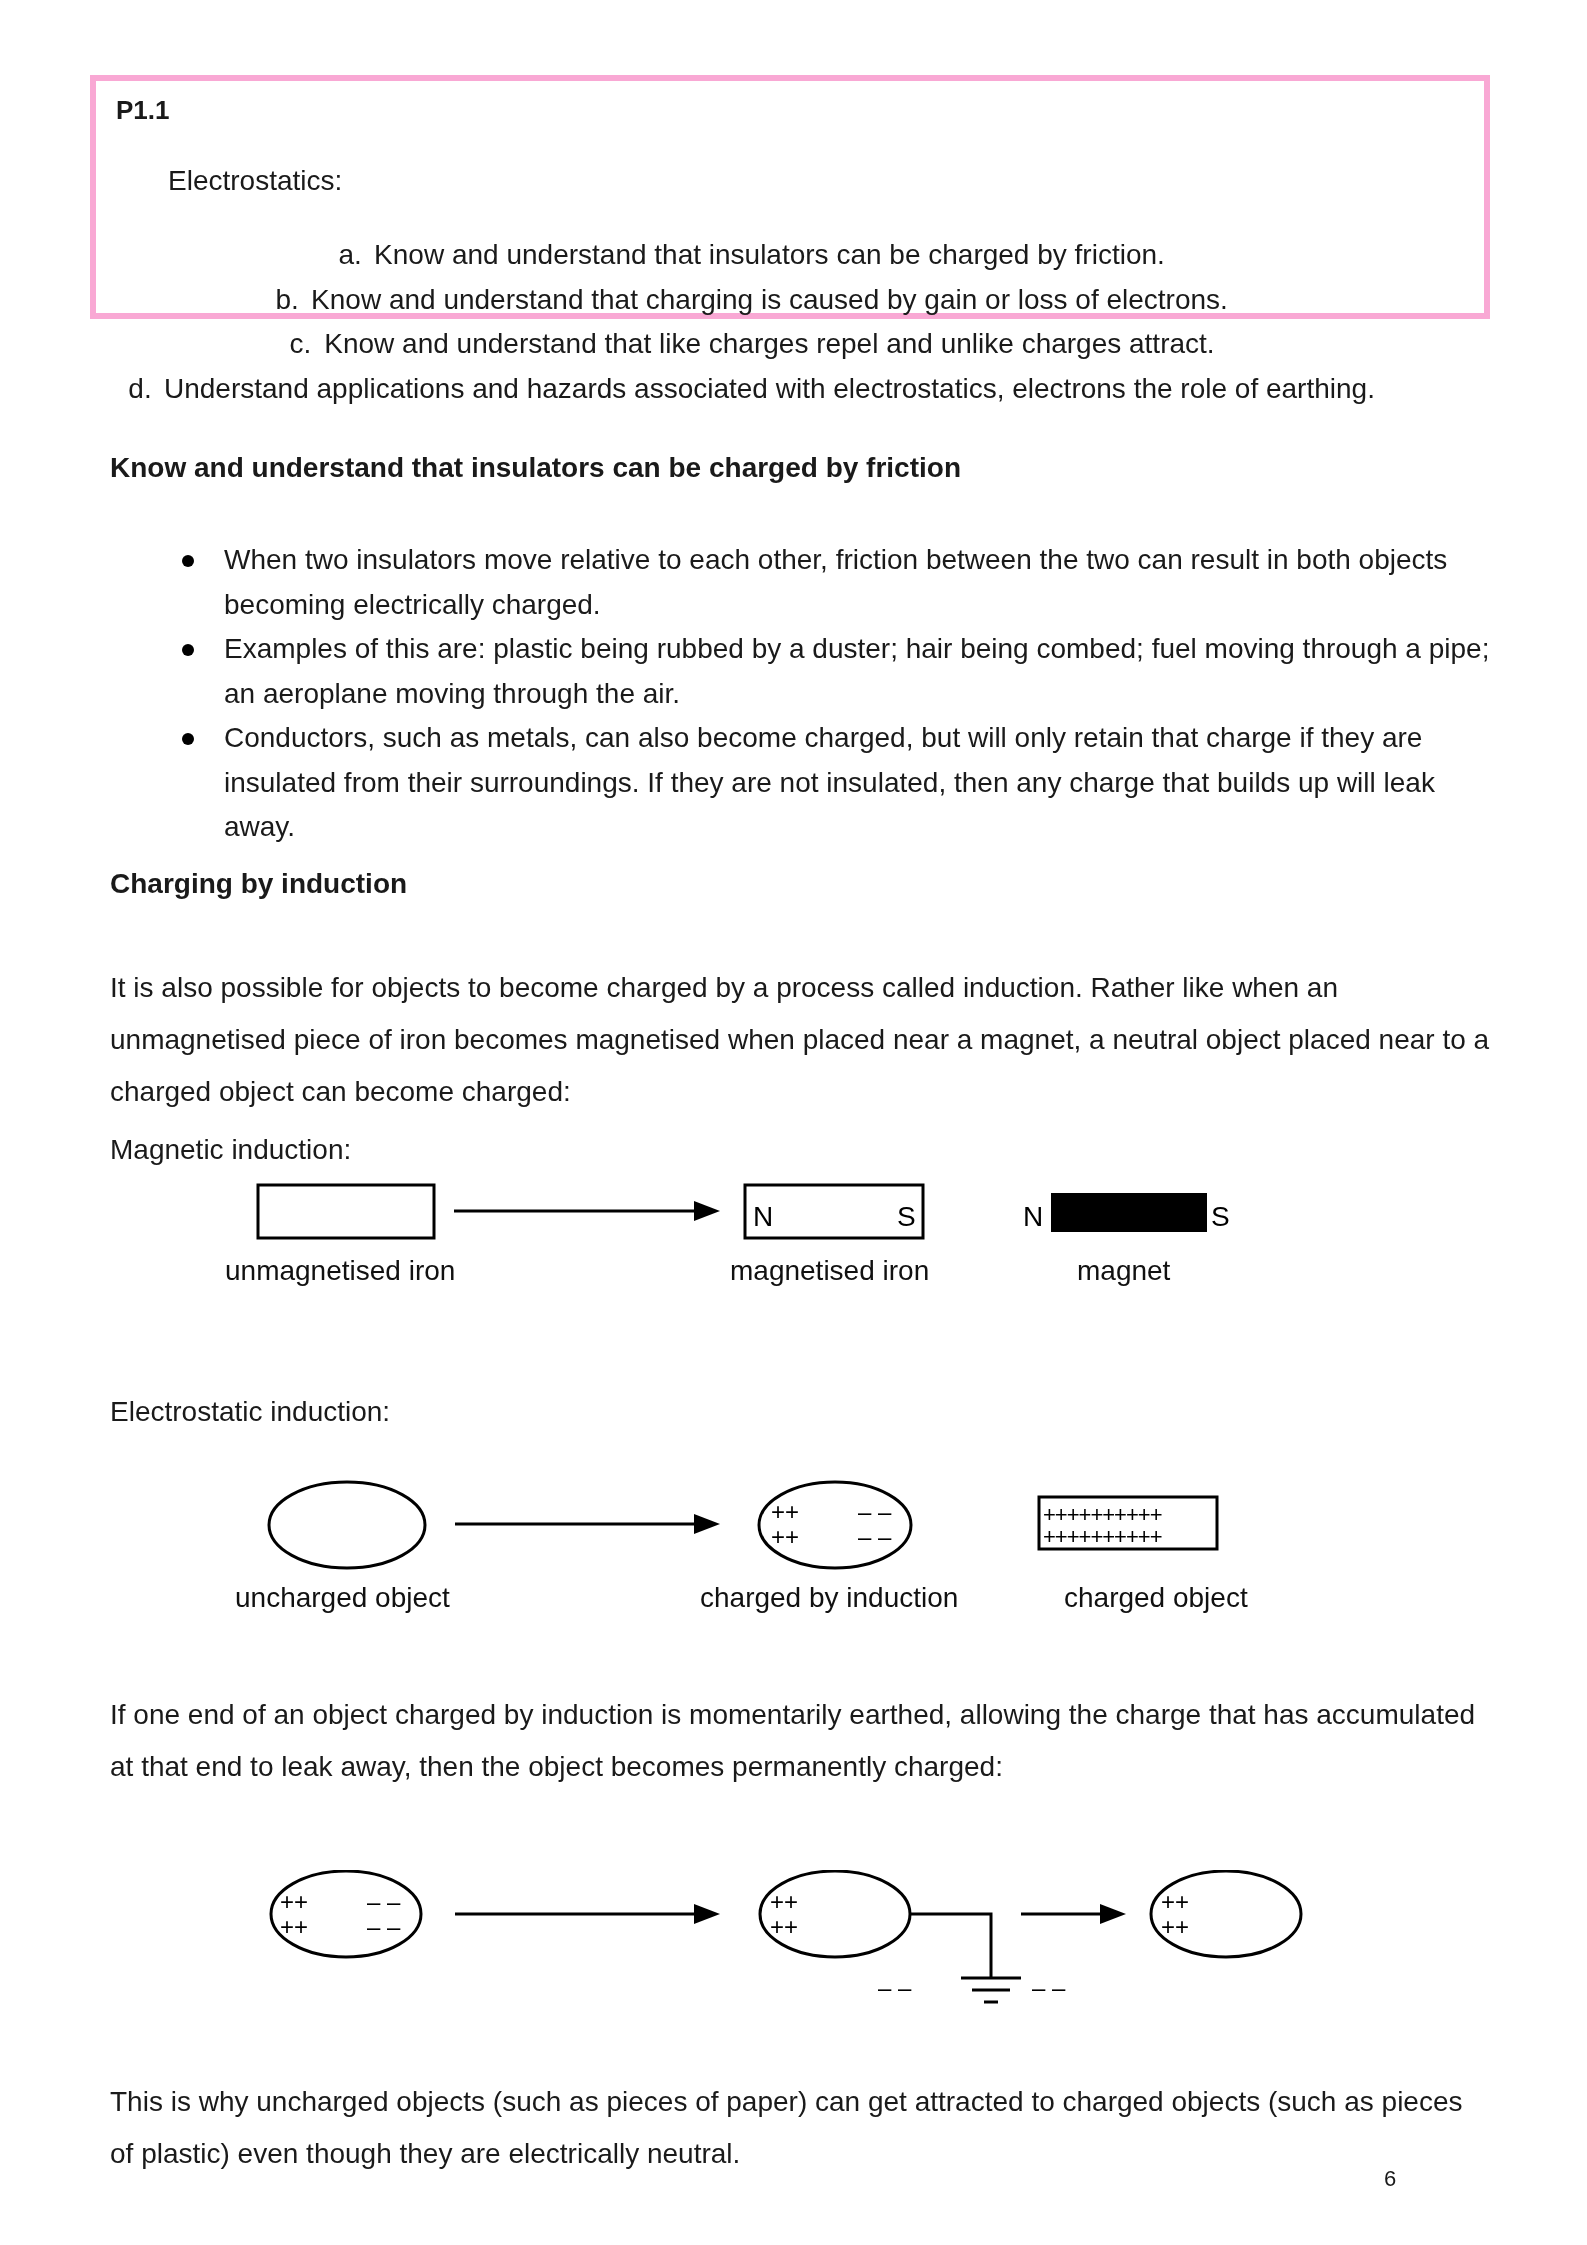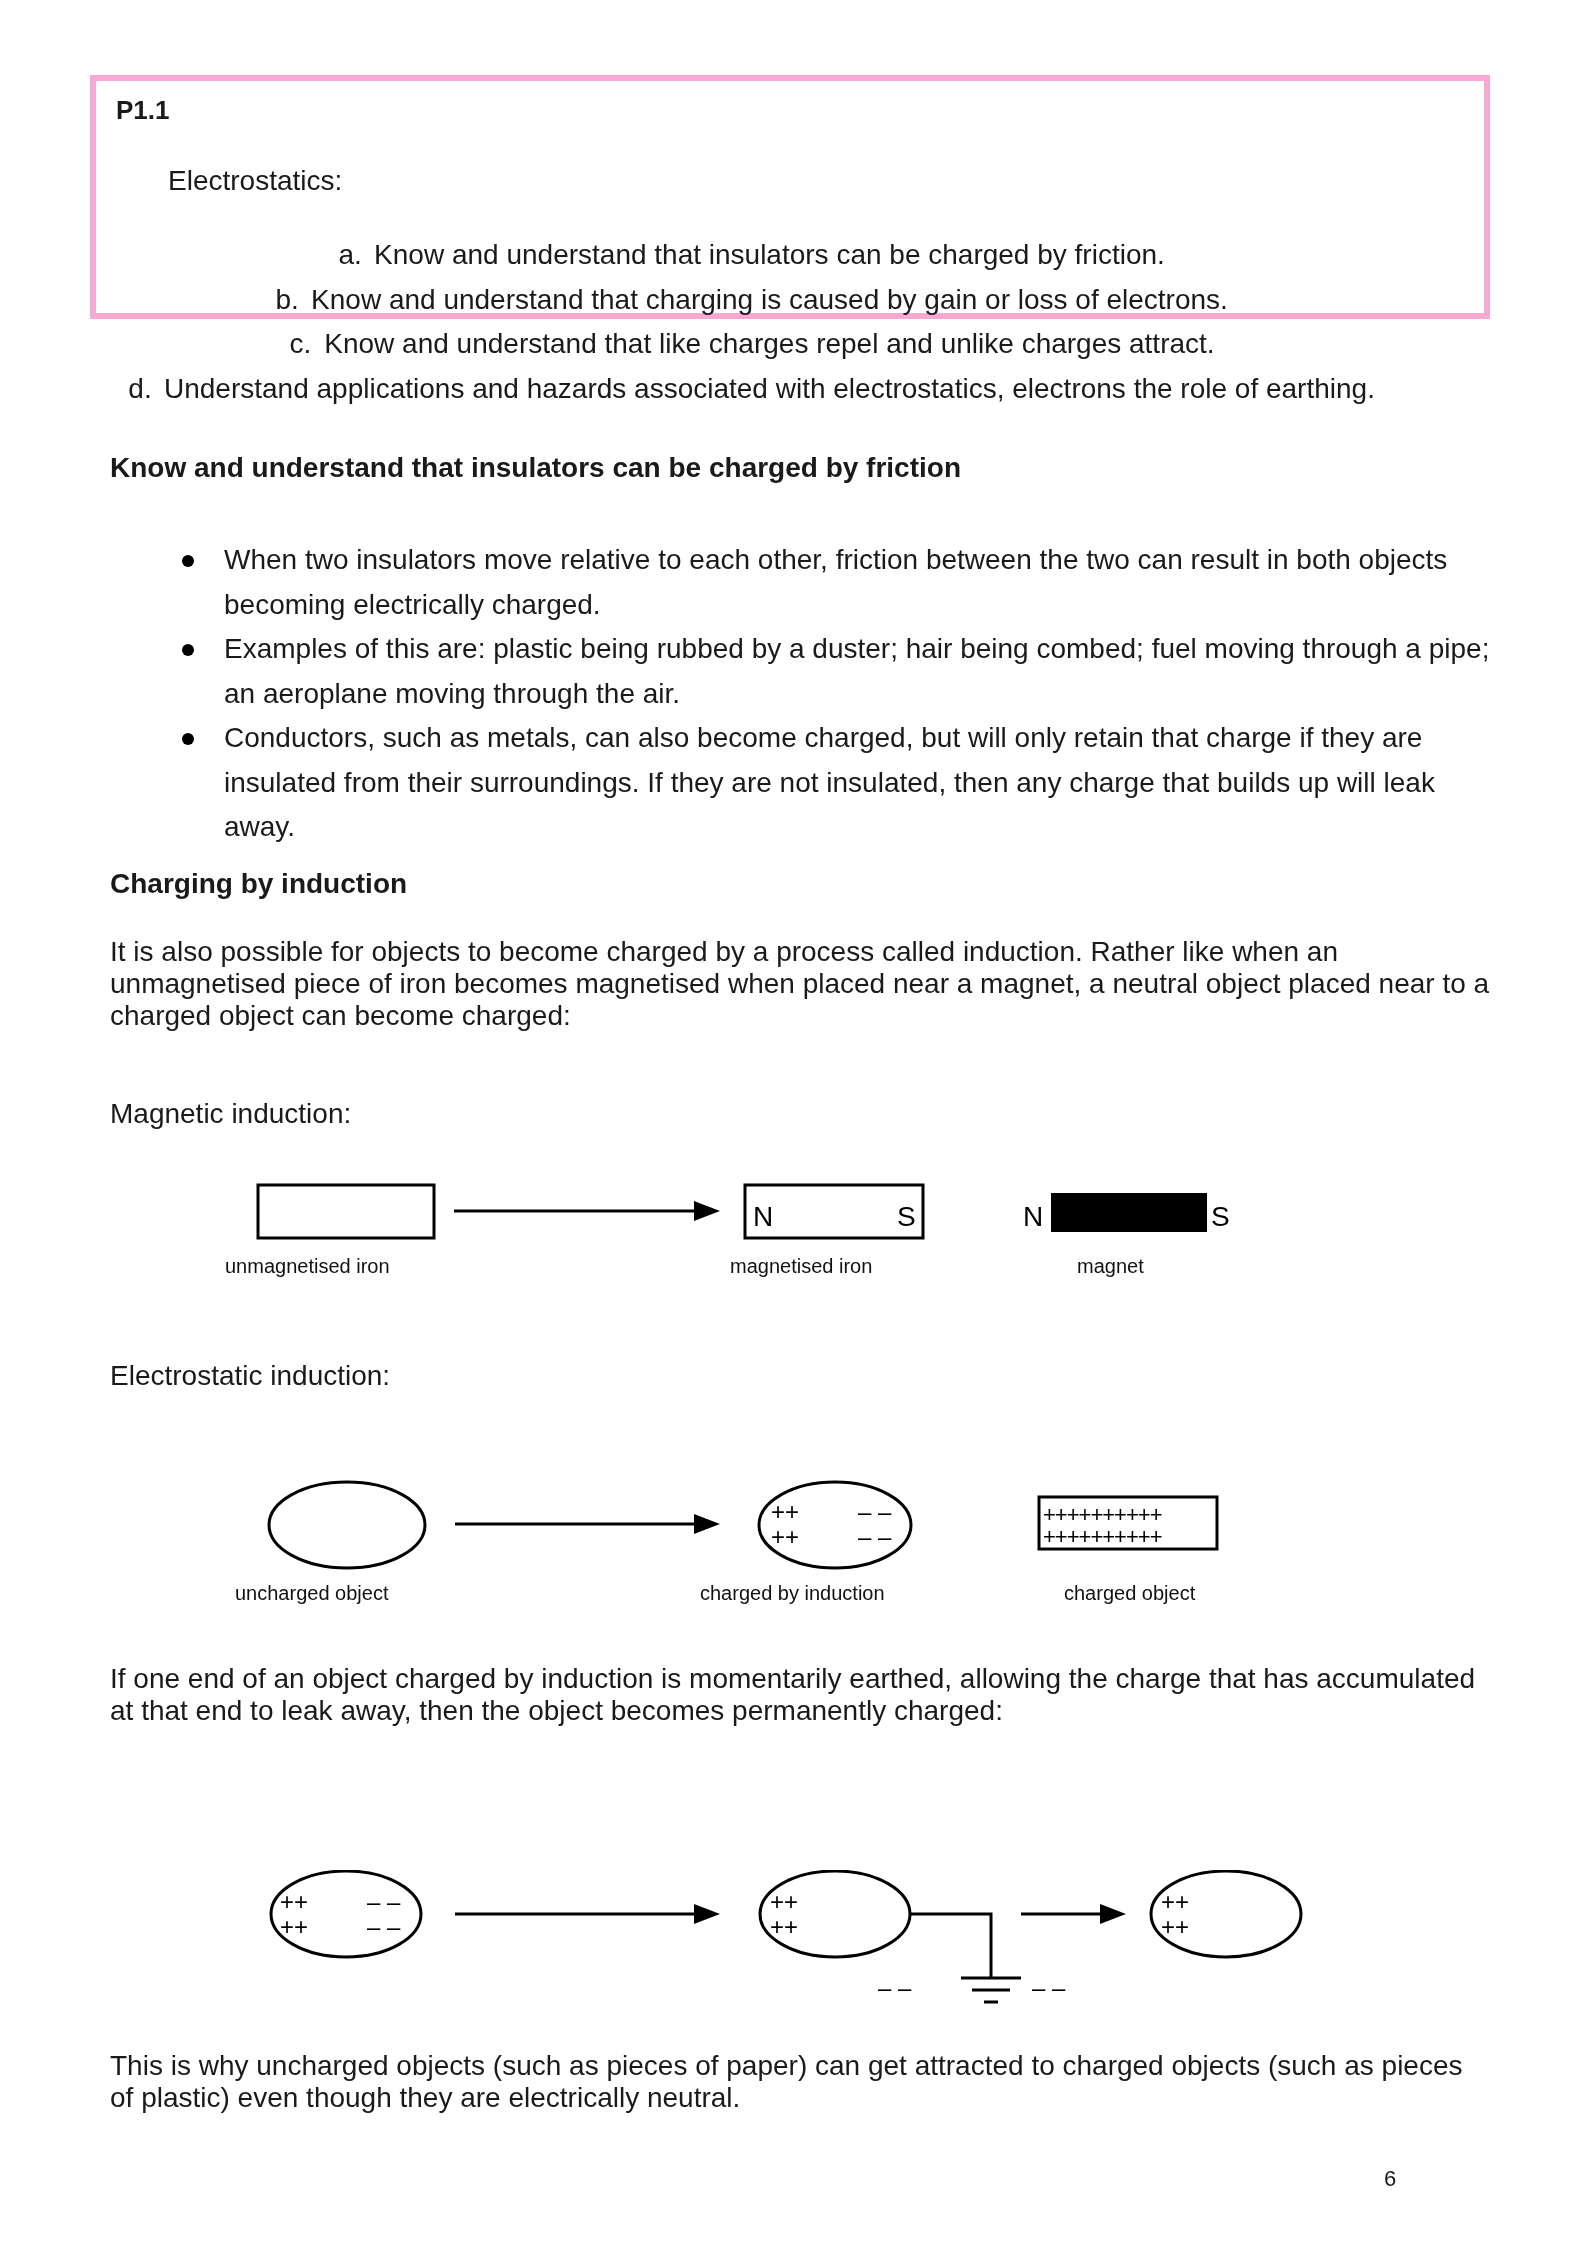--- a/index.html
+++ b/index.html
@@ -6,25 +6,25 @@
   body { width:1587px; height:2245px; position:relative; overflow:hidden;
          font-family:"Liberation Sans", sans-serif; color:#1a1a1a; }
   .spec-box { position:absolute; left:90px; top:75px; width:1400px; height:244px;
               border:6px solid #f9a8d4; box-sizing:border-box; }
   .spec-code { position:absolute; left:20px; top:14px; font-size:26px; font-weight:bold; }
   .spec-topic { position:absolute; left:28px; top:84px; font-size:28px;margin-left:44px; }
   .spec-list { position:absolute; left:20px; top:152px; margin:0; padding:0; list-style:none; }
   .spec-list li { font-size:28px; line-height:44.5px; white-space:nowrap;text-align:center; }
   .spec-list .lbl { display:inline-block; width:48px; }
   .h { position:absolute; left:110px; font-size:28px; font-weight:bold; }
-  .p { position:absolute; left:110px; width:1380px; font-size:28px; line-height:32px; }
+  .p { position:absolute; left:110px; width:1380px; font-size:28px; line-height:52px;margin-top:26px; }
   .bullets { position:absolute; left:110px; top:522px; width:1380px; margin:16px; padding:0; list-style:none; }
   .bullets li { position:relative; padding-left:98px; font-size:28px; line-height:44.5px; }
   .bullets .dot { position:absolute; left:56px; top:17px; width:12px; height:12px; border-radius:50%; background:#000; }
-  .diagram-label { position:absolute; font-size:20px; color:#111; white-space:nowrap; }
+  .diagram-label { position:absolute; font-size:28px; color:#111; white-space:nowrap; }
   svg text { font-family:"Liberation Sans", sans-serif; }
   .page-num { position:absolute; left:1384px; top:2166px; font-size:22px; }
 </style>
 </head>
 <body>
 
 <div class="spec-box">
   <div class="spec-code">P1.1</div>
   <div class="spec-topic">Electrostatics:</div>
   <ol class="spec-list">

